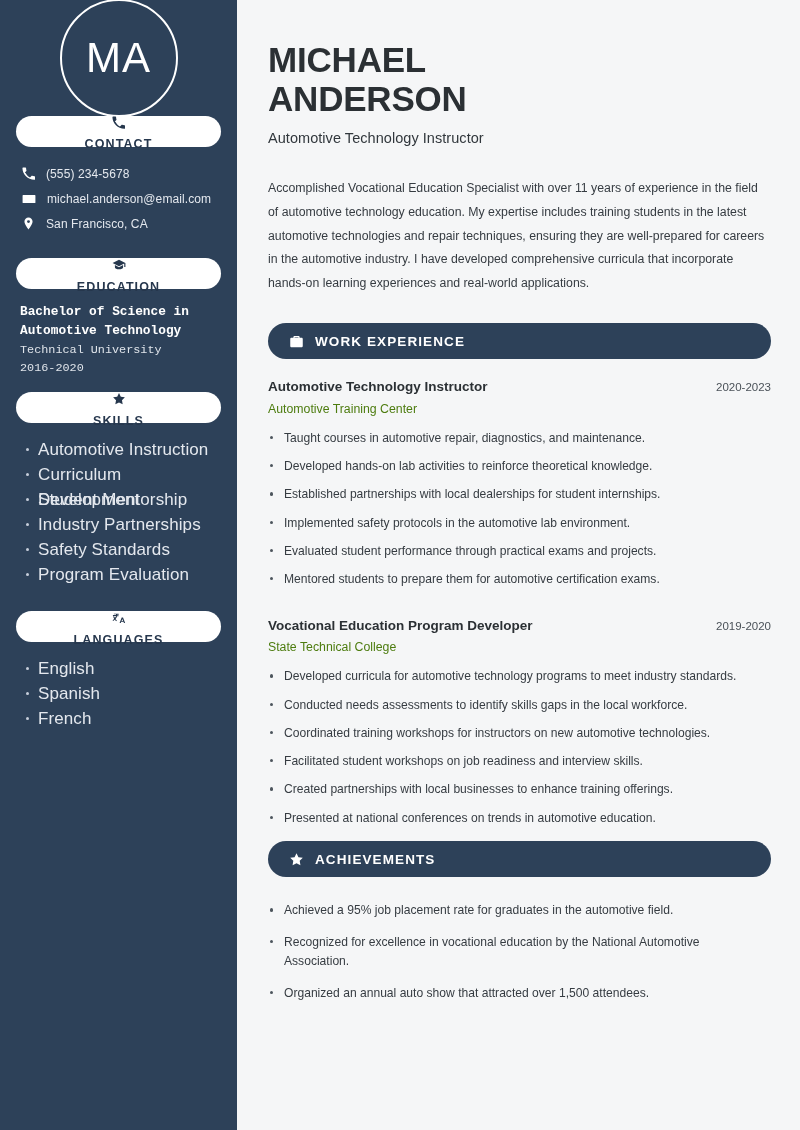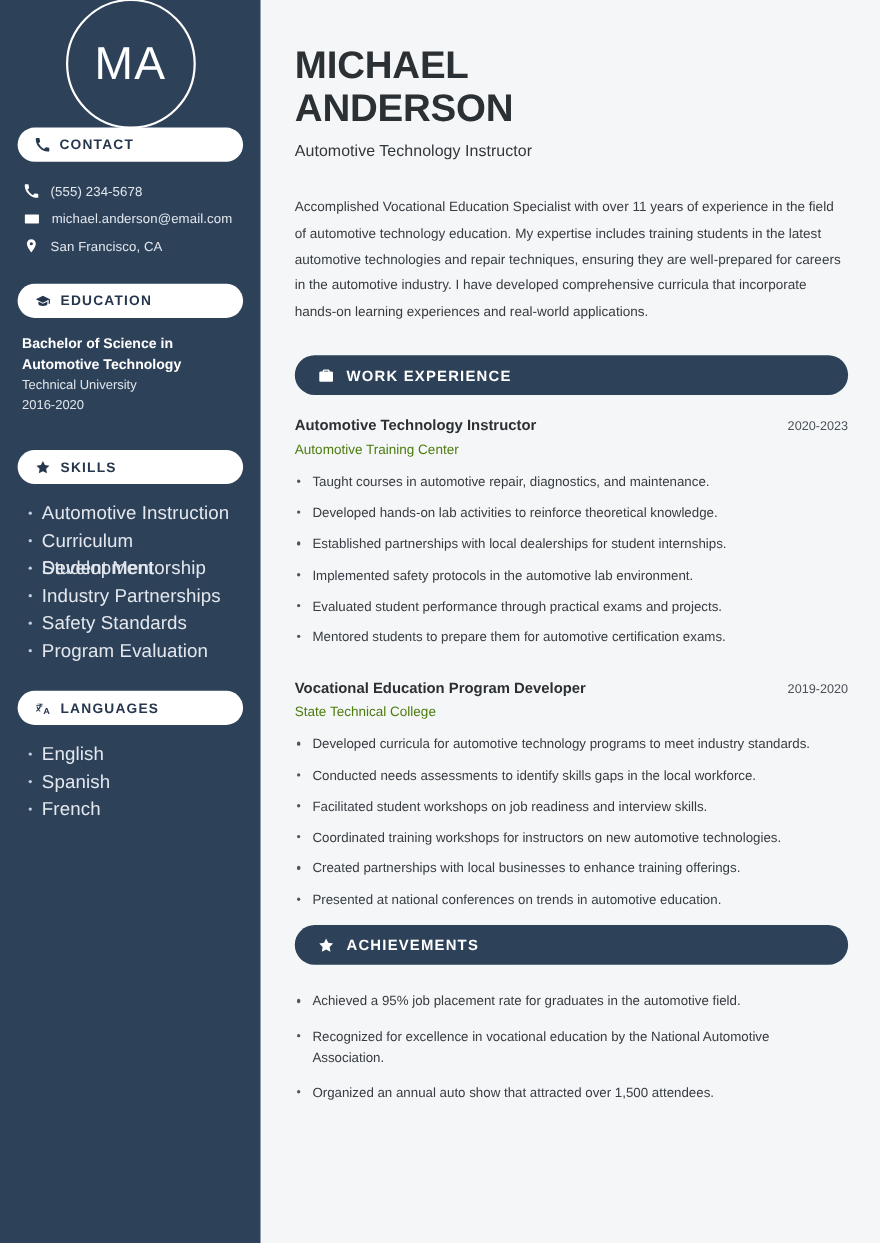--- a/index.html
+++ b/index.html
@@ -58,38 +58,39 @@
     border-radius: 999px;
     height: 31px;
     display: flex;
     align-items: center;
     gap: 9px;
     padding: 0 16px;
     font-size: 12.5px;
     font-weight: bold;
     letter-spacing: 1.1px;
     margin-bottom: 14px;
+    flex-direction: column;
   }
   .pill svg { display: block; flex: none; }
   .pill-label { line-height: 1; }
 
   .contact-list { margin-bottom: 22px; }
   .contact-item {
     display: flex;
     align-items: center;
     gap: 11px;
     padding: 0 3px 0 6px;
     height: 25px;
     font-size: 12px;
     color: #e4e8ee;
   }
   .contact-item svg { flex: none; display: block; }
   .contact-item .c-text { line-height: 1; letter-spacing: 0.1px; }
 
-  .edu-block { padding: 0 4px 0 4px; margin-bottom: 32px; }
+  .edu-block { padding: 0 4px 0 4px; margin-bottom: 15px; font-family: Liberation Mono, monospace; }
   .edu-degree {
     font-size: 12.8px;
     font-weight: bold;
     line-height: 1.45;
     color: #ffffff;
     margin-bottom: 2px;
   }
   .edu-school {
     font-size: 11.8px;
     color: #dfe4ea;
@@ -355,22 +356,22 @@
 
     <div class="job" style="margin-top:28px;">
       <div class="job-head">
         <div class="job-role">Vocational Education Program Developer</div>
         <div class="job-dates">2019-2020</div>
       </div>
       <div class="job-org">State Technical College</div>
       <ul class="bullets">
         <li>Developed curricula for automotive technology programs to meet industry standards.</li>
         <li>Conducted needs assessments to identify skills gaps in the local workforce.</li>
+        <li>Coordinated training workshops for instructors on new automotive technologies.</li>
         <li>Facilitated student workshops on job readiness and interview skills.</li>
-        <li>Coordinated training workshops for instructors on new automotive technologies.</li>
         <li>Created partnerships with local businesses to enhance training offerings.</li>
         <li>Presented at national conferences on trends in automotive education.</li>
       </ul>
     </div>
 
     <div class="banner" style="margin-top:14px;margin-bottom:24px;">
       <span>
         <svg width="15" height="15" viewBox="0 0 24 24" fill="#ffffff">
           <path d="M12 1.8l3.1 6.4 7 1-5 4.9 1.2 7-6.3-3.3-6.3 3.3 1.2-7-5-4.9 7-1z"></path>
         </svg>

